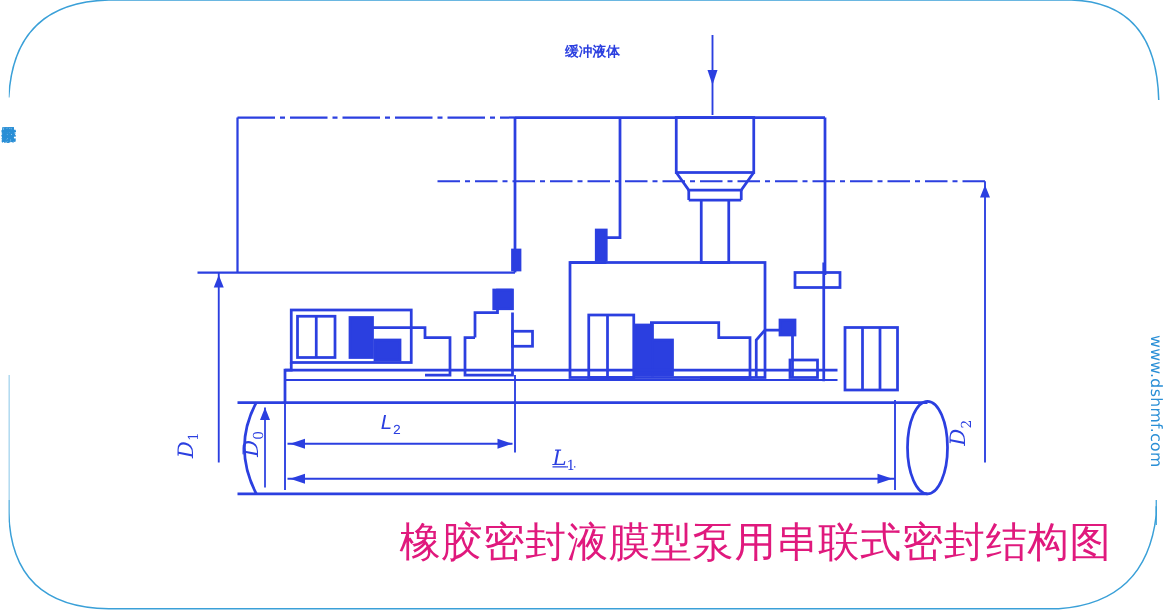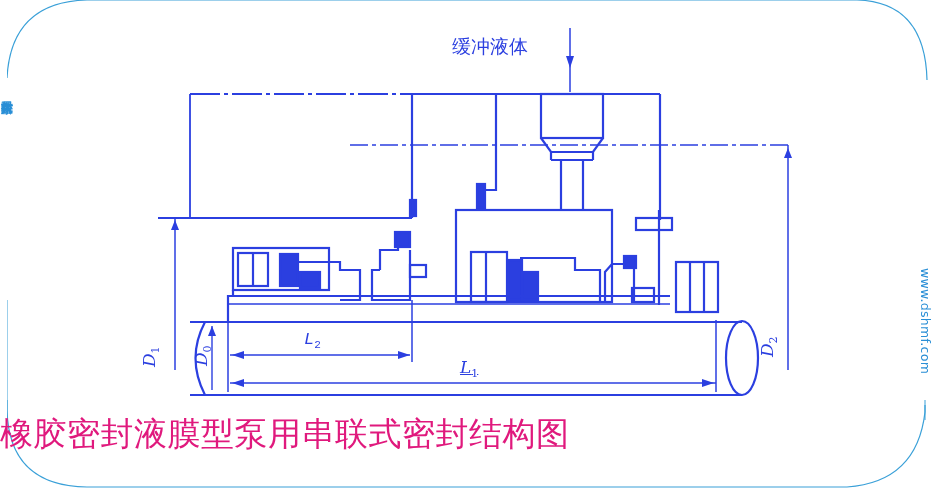--- a/index.html
+++ b/index.html
@@ -9,25 +9,25 @@
       position: absolute; left: 0; top: 92px; width: 14px;
       color: #2a8fd6; font-size: 12px; line-height: 14.6px; text-align: center;
       writing-mode: vertical-rl; text-orientation: upright; letter-spacing: 0;
     }
     .side-right {
       position: absolute; left: 917px; top: 268px; width: 16px; height: 130px;
       color: #2a8fd6; font-size: 12.5px; writing-mode: vertical-rl; letter-spacing: 0.3px;
     }
     .drawing { position: absolute; left: 0; top: 0; width: 935px; height: 490px; }
     .caption {
-      position: absolute; left: 0; width: 889px; top: 412px; text-align: left;
+      position: absolute; left: 0; width: 889px; top: 412px; text-align: right;
       color: #e0197d; font-size: 33px; letter-spacing: 0.5px; font-family: "DejaVu Sans", sans-serif;
     }
     .buffer-label {
-      position: absolute; left: 452px; top: 34px; color: #2b3fe0; font-size: 19px; font-weight: normal;
+      position: absolute; left: 452px; top: 34px; color: #2b3fe0; font-size: 11px; font-weight: bold;
       font-family: "DejaVu Serif", serif;
     }
     .dim { position: absolute; color: #2b3fe0; font-style: italic; font-family: "DejaVu Serif", serif; font-size: 17px; }
     .dim sub { font-size: 11px; font-style: normal; }
     .rot { transform: rotate(-90deg); transform-origin: center; }
   </style>
 </head>
 <body>
 
 <svg class="frame" viewBox="0 0 923 488" width="923" height="488">
@@ -125,21 +125,21 @@
     <line x1="212" y1="326" x2="212" y2="390" stroke-width="1.4"></line>
     <polygon points="208,336 216,336 212,326" fill="#2b3fe0" stroke="none"></polygon>
   </g>
 </svg>
 
 <div class="buffer-label">缓冲液体</div>
 
 <div class="dim" style="left:304px; top:330px;font-family:Liberation Mono, monospace;">
   <span>L</span><sub>2</sub>
 </div>
-<div class="dim" style="left:460px; top:357px;text-decoration:underline;">
+<div class="dim" style="left:442px; top:357px;text-decoration:underline;">
   <span>L</span><sub>1</sub>
 </div>
 <div class="dim rot" style="left:140px; top:345px;">
   <span>D</span><sub>1</sub>
 </div>
 <div class="dim rot" style="left:192px; top:344px;">
   <span>D</span><sub>0</sub>
 </div>
 <div class="dim rot" style="left:758px; top:335px;">
   <span>D</span><sub>2</sub>

